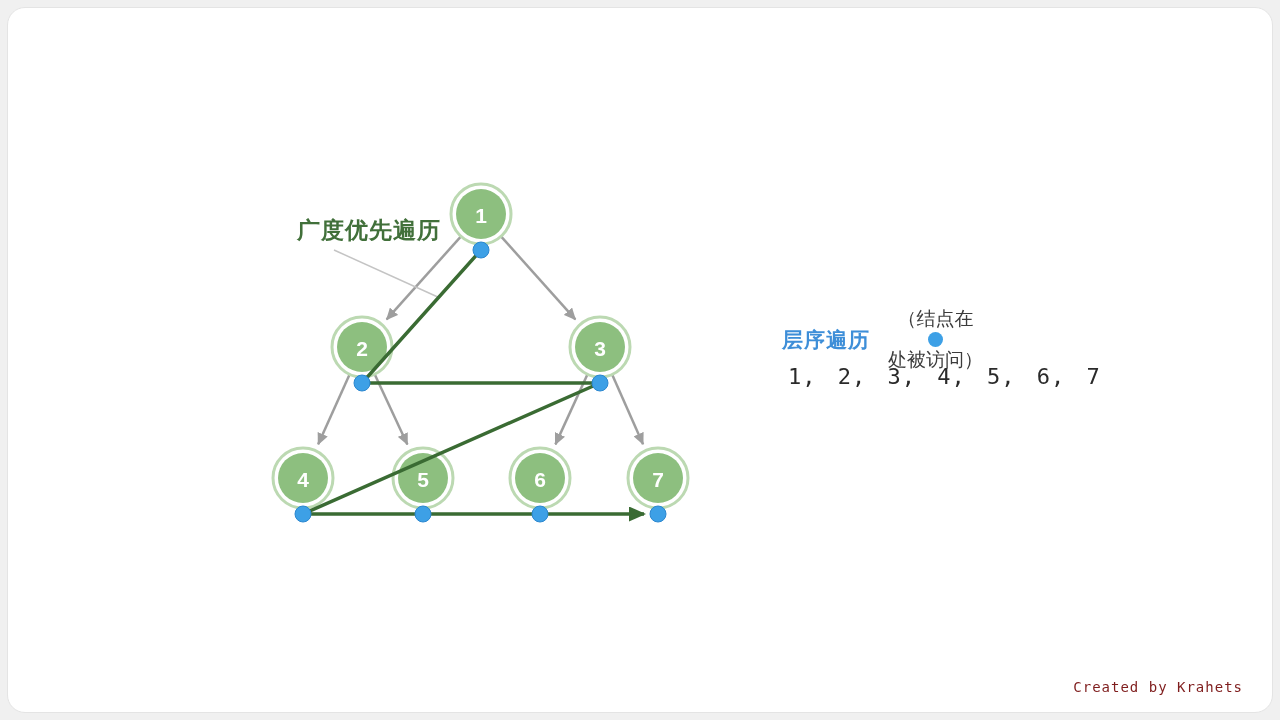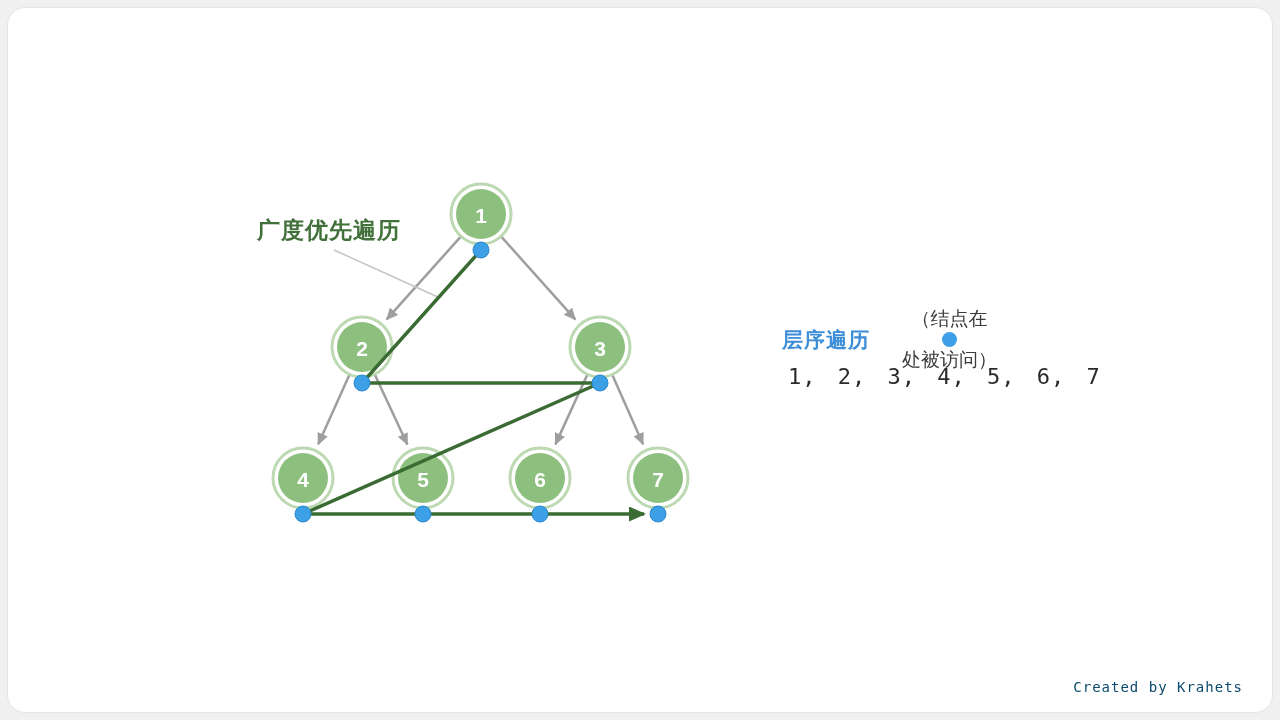--- a/index.html
+++ b/index.html
@@ -31,21 +31,21 @@
   .legend {
     position: absolute;
     left: 782px; top: 306px;
     display: flex;
     align-items: center;
     white-space: nowrap;
   }
   .legend-title {
     font-size: 21px;
     font-weight: bold;
-    margin-right: 32px;
+    margin-right: 18px;
     letter-spacing: 1px;
   }
   .legend-note {
     font-size: 19px;
     display: flex;
     align-items: center;
     flex-direction: column;
   }
   .dot-icon {
     width: 15px; height: 15px;
@@ -114,26 +114,26 @@
     <polyline points="481,250 362,383 600,383 303,514 423,514 540,514 644,514" fill="none" stroke="#3a6b33" stroke-width="3.5" marker-end="url(#arrow-green)"></polyline>
     <circle cx="481" cy="250" r="8" fill="#3da0e6" stroke="#2b87cf" stroke-width="1"></circle>
     <circle cx="362" cy="383" r="8" fill="#3da0e6" stroke="#2b87cf" stroke-width="1"></circle>
     <circle cx="600" cy="383" r="8" fill="#3da0e6" stroke="#2b87cf" stroke-width="1"></circle>
     <circle cx="303" cy="514" r="8" fill="#3da0e6" stroke="#2b87cf" stroke-width="1"></circle>
     <circle cx="423" cy="514" r="8" fill="#3da0e6" stroke="#2b87cf" stroke-width="1"></circle>
     <circle cx="540" cy="514" r="8" fill="#3da0e6" stroke="#2b87cf" stroke-width="1"></circle>
     <circle cx="658" cy="514" r="8" fill="#3da0e6" stroke="#2b87cf" stroke-width="1"></circle>
   </svg>
 
-<div class="bfs-label" style="color: rgb(65, 112, 58);">广度优先遍历</div>
+<div class="bfs-label" style="color: rgb(65, 112, 58); margin-left: 40px;">广度优先遍历</div>
 
 <div class="legend">
   <span class="legend-title" style="color: rgb(61, 142, 216);">层序遍历</span>
   <span class="legend-note" style="color: rgb(60, 60, 60);">
     <span>（结点在</span>
     <span class="dot-icon" style="background: rgb(61, 160, 230);"></span>
     <span>处被访问）</span>
   </span>
 </div>
 
 <div class="sequence" style="color: rgb(42, 42, 42); text-align: center;">1, 2, 3, 4, 5, 6, 7</div>
 
-<div class="watermark" style="color: #0c4a6e;">Created by Krahets</div>
+<div class="watermark" style="color: #7f1d1d;">Created by Krahets</div>
 
 </body></html>

